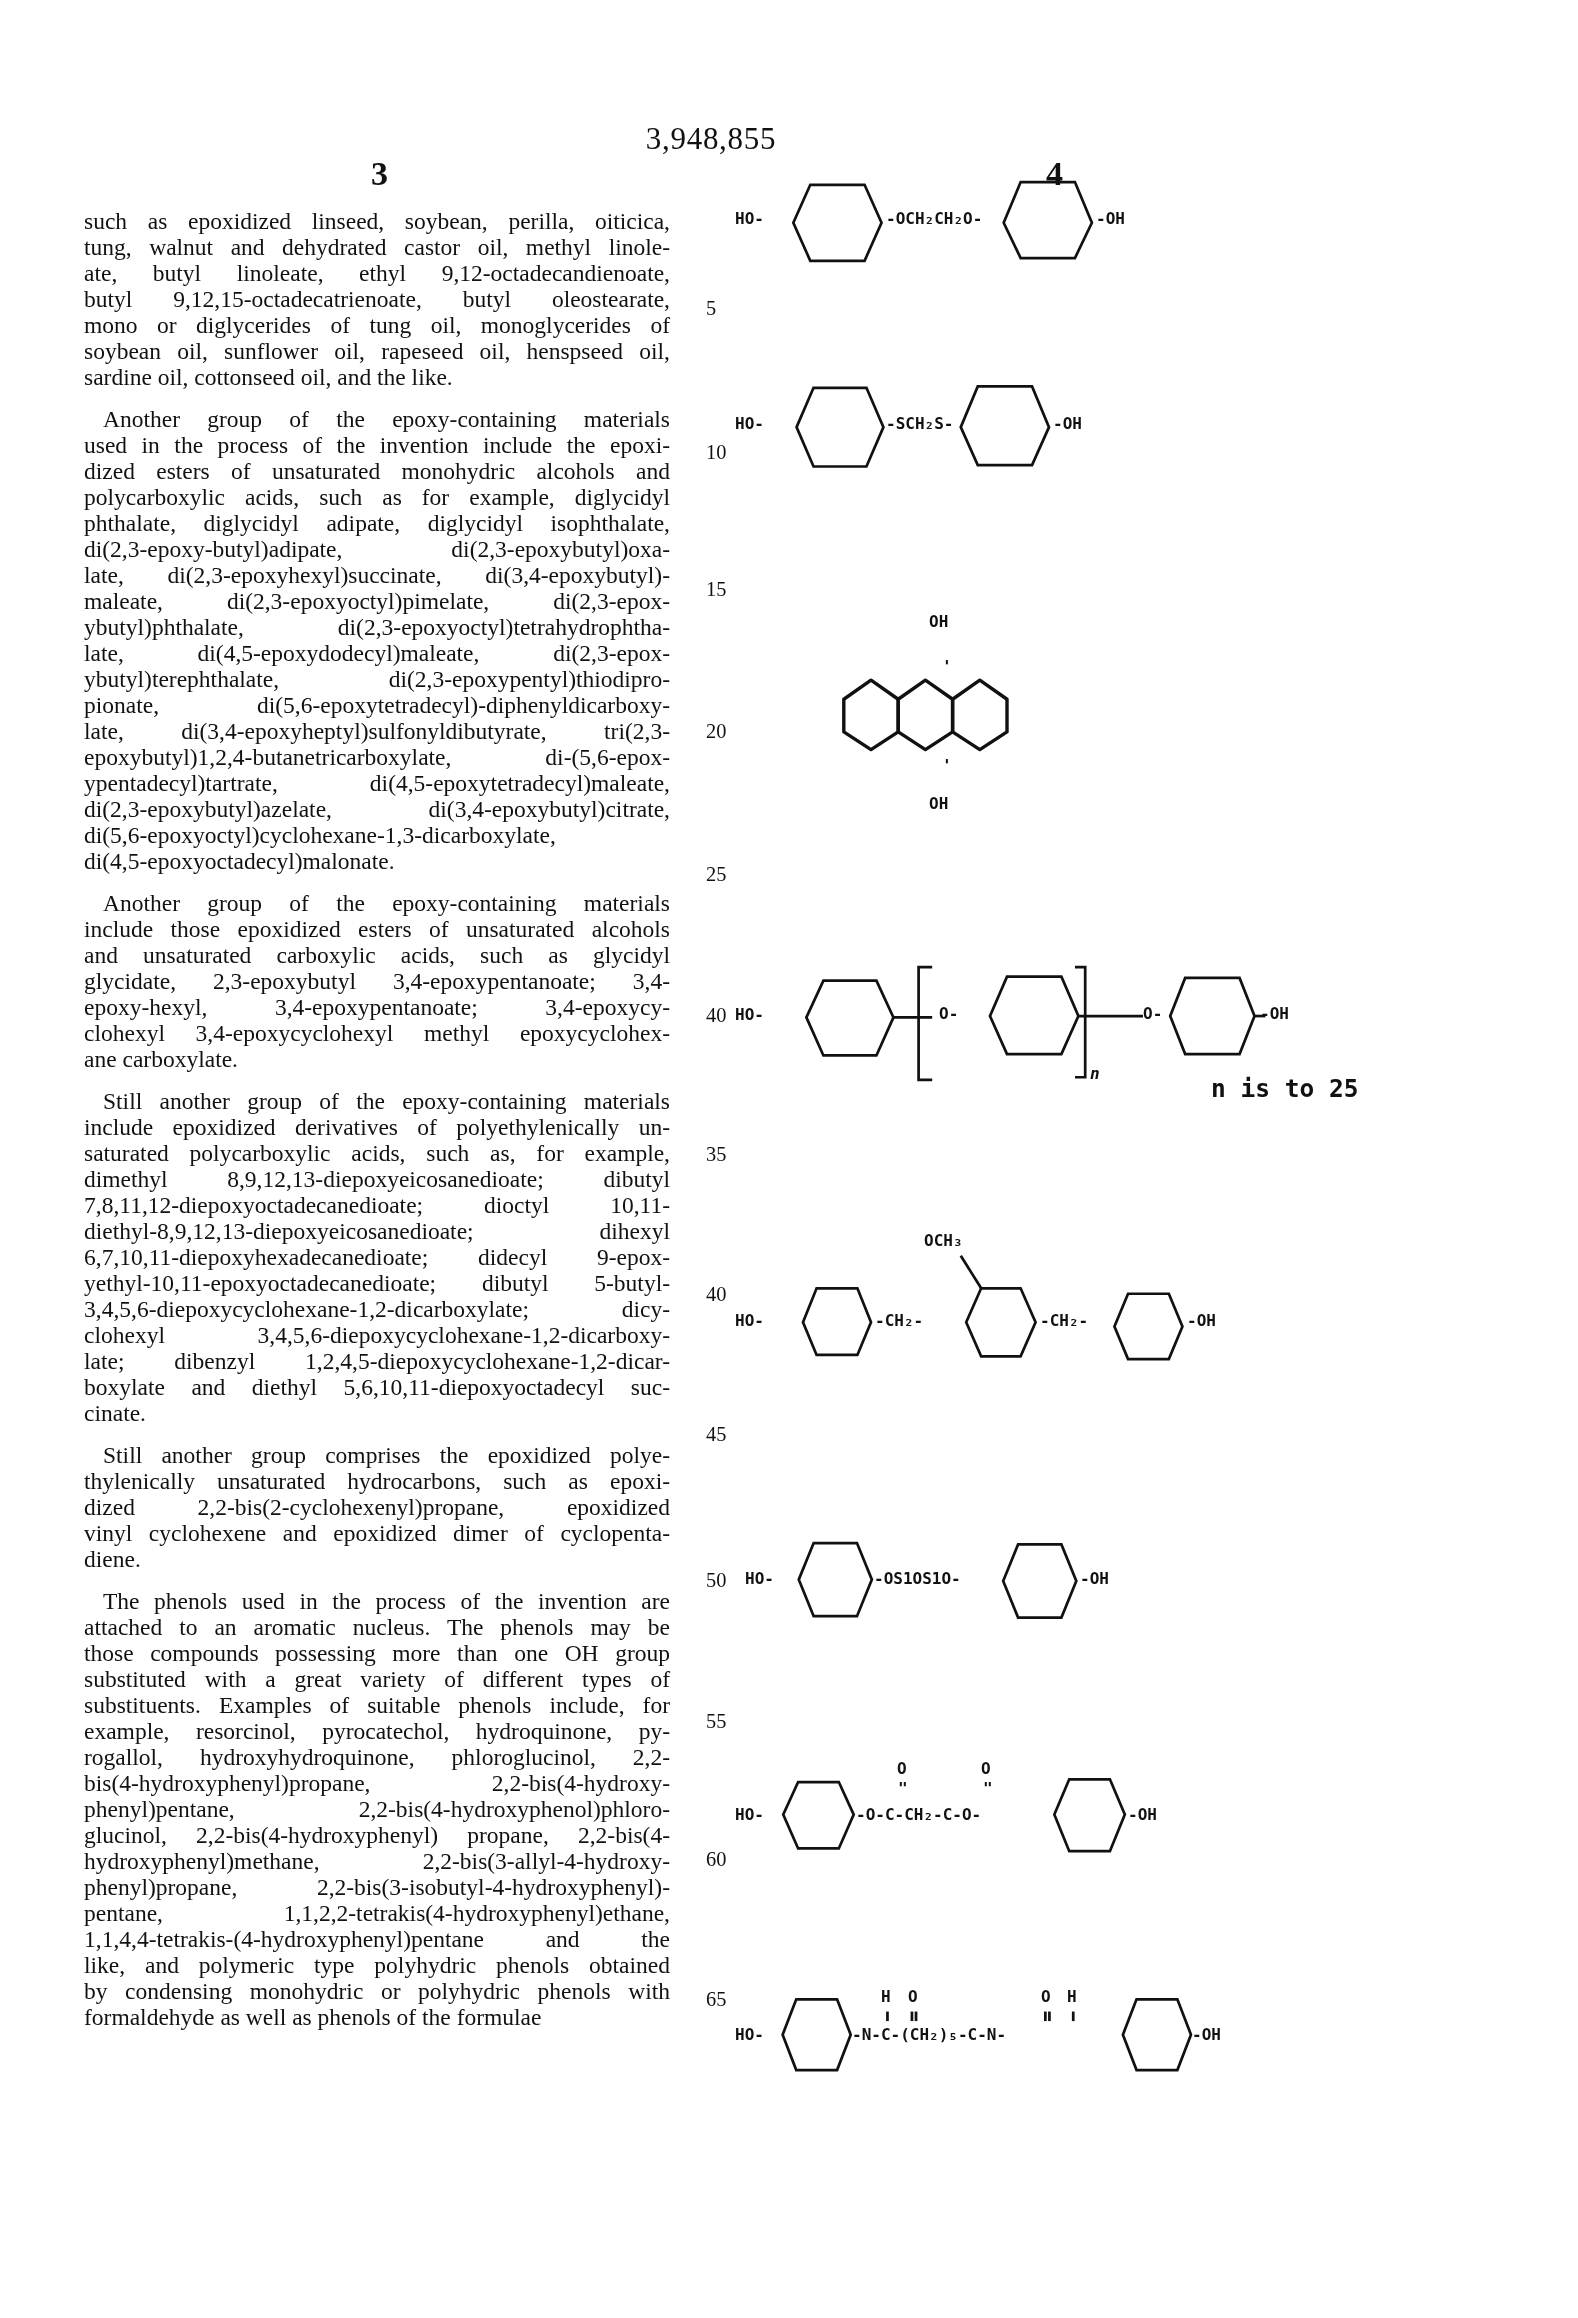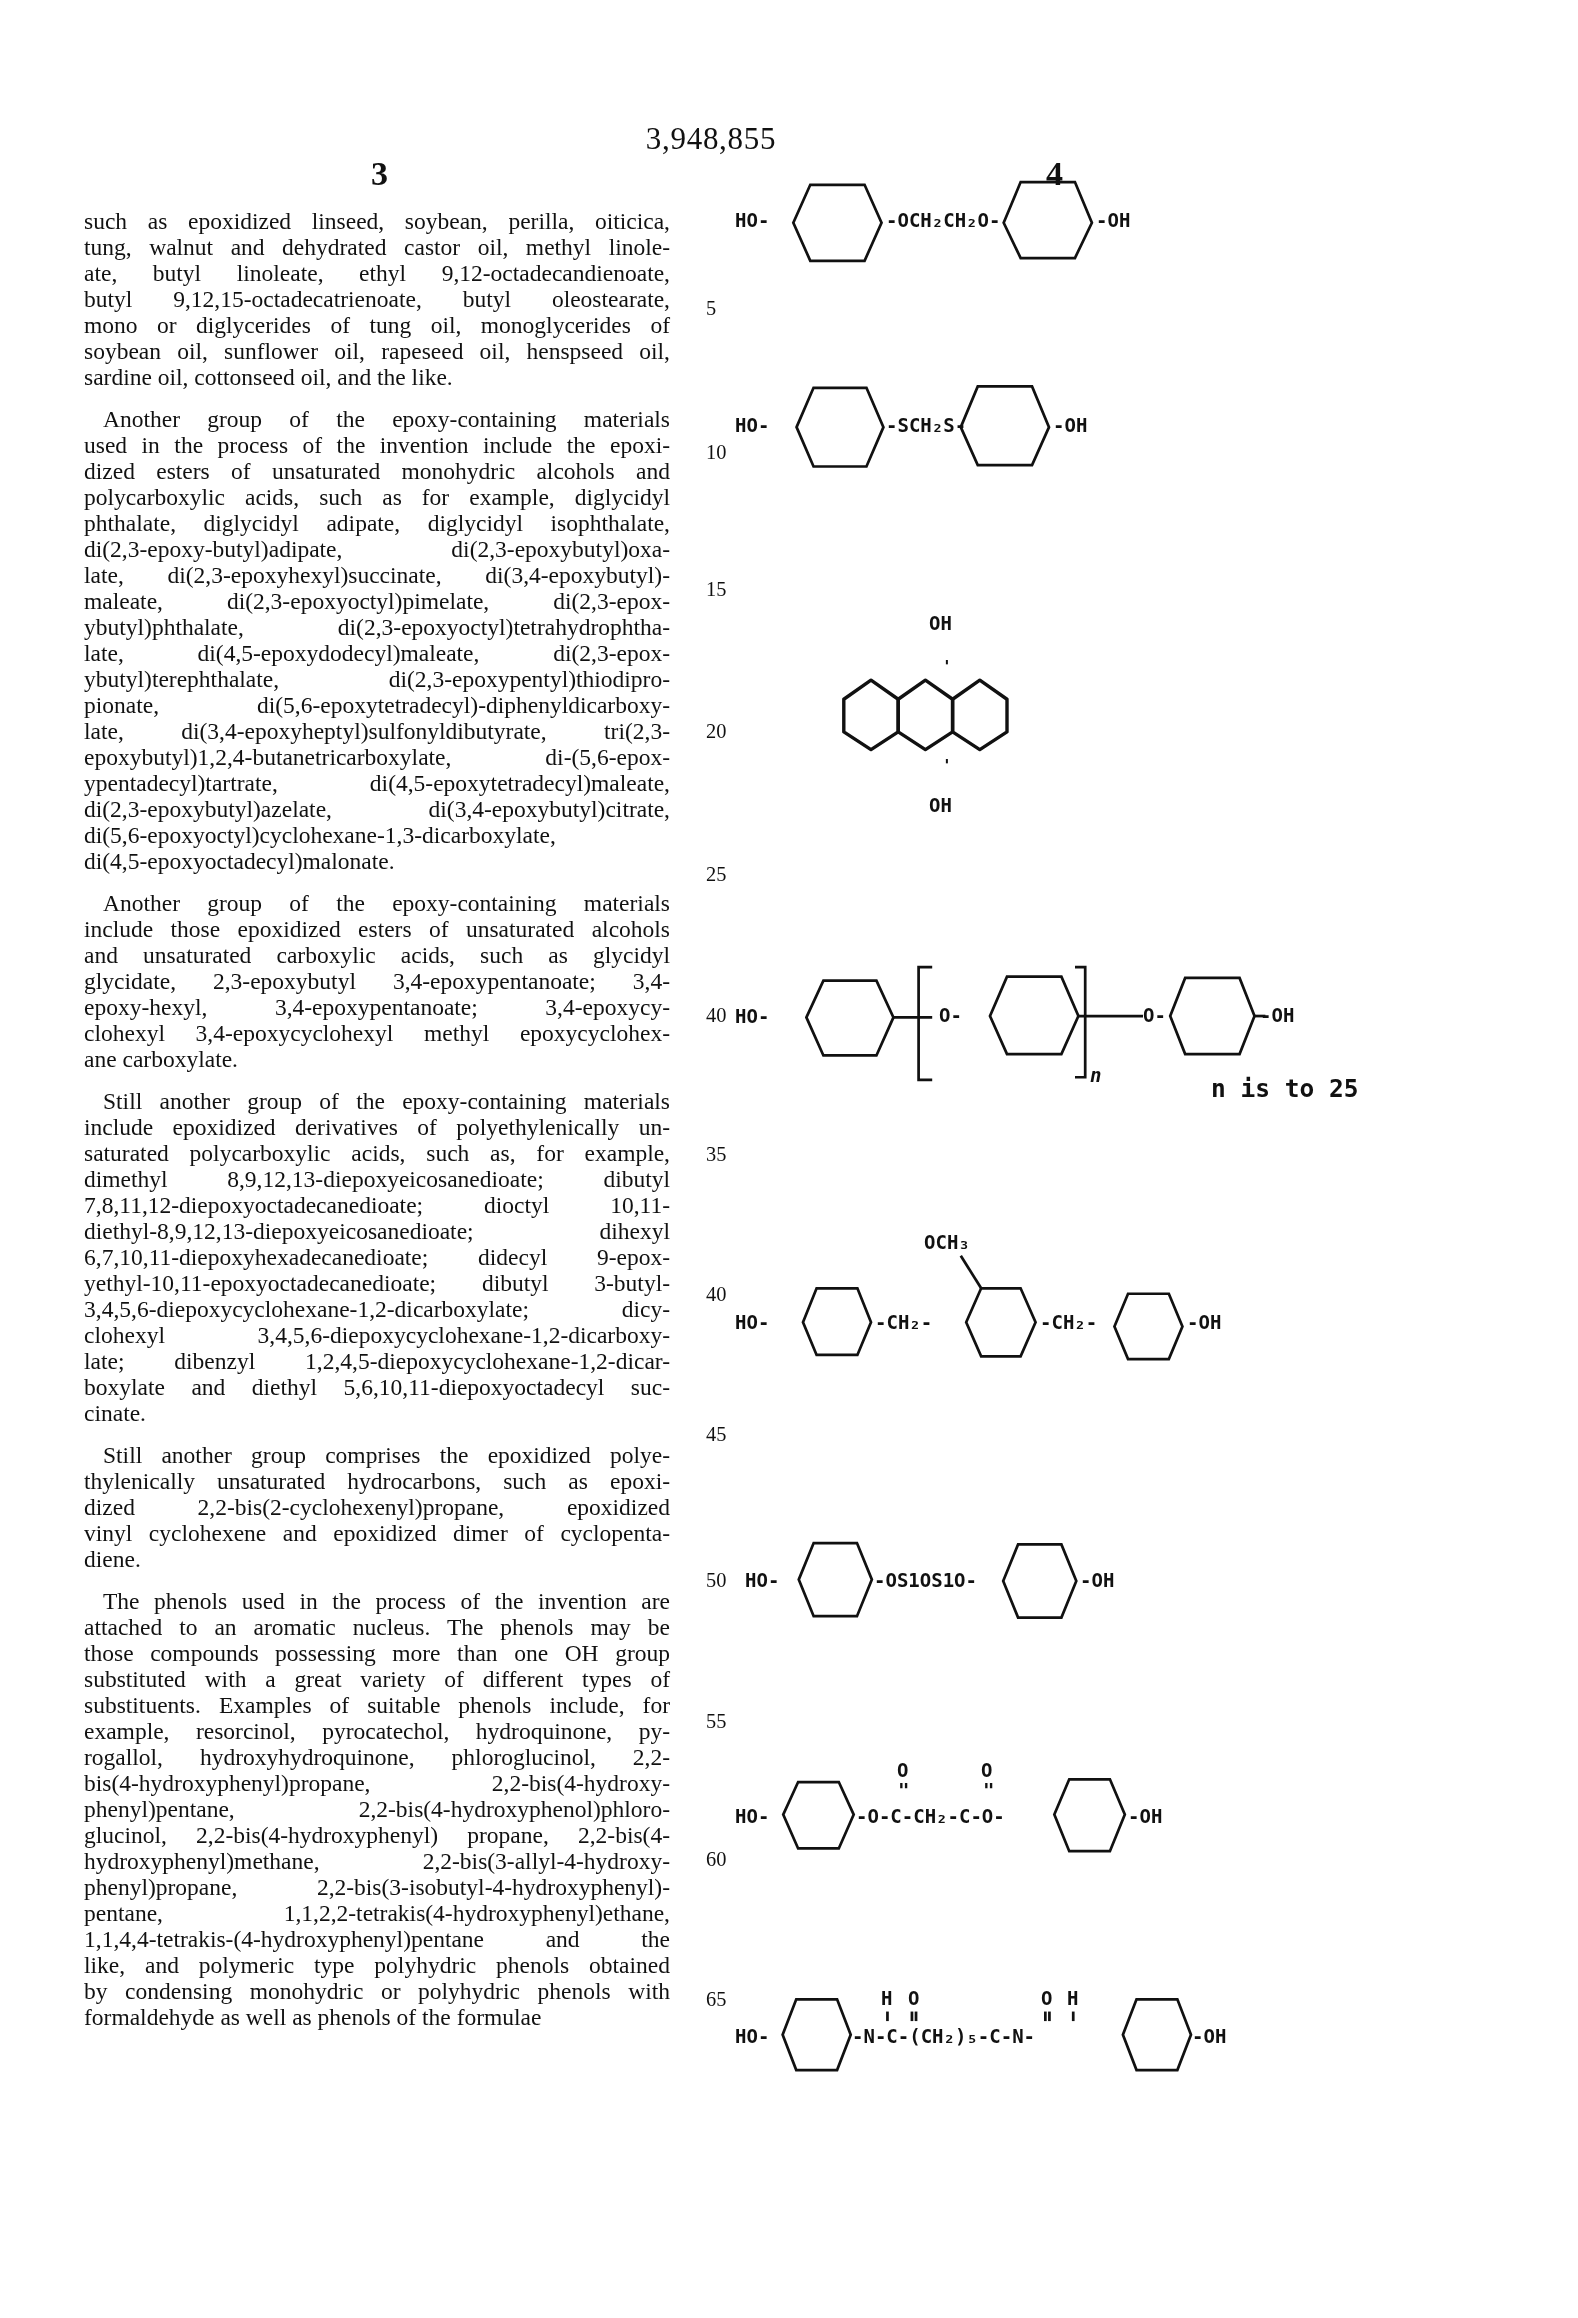--- a/index.html
+++ b/index.html
@@ -12,21 +12,21 @@
   #col-right-num { left: 1046px; }
   #text-column { position: absolute; left: 68px; top: 192px; width: 618px; font-size: 23.5px; line-height: 26px; }
   .para { margin: 16px; text-align: justify; text-align-last: left; hyphens: none; }
   .para .line { display: block; text-align: justify; text-align-last: justify; white-space: nowrap; }
   .para .line.last { text-align-last: left; }
   .para.indent .line:first-child { text-indent: 19px; }
   #line-numbers { position: absolute; left: 0; top: 0; }
   .lnum { position: absolute; left: 706px; font-size: 20.4px; }
   .struct { position: absolute; }
   .struct svg { overflow: visible; }
-  .chem-label { position: absolute; font-size: 19px; white-space: nowrap; }
+  .chem-label { position: absolute; font-size: 16px; white-space: nowrap; }
   #n-note { position: absolute; left: 1211px; top: 1074px; font-size: 24.5px; }
 </style>
 </head>
 <body>
 
 <div id="patent-number" class="serif">3,948,855</div>
 <div id="col-left-num" class="col-num serif">3</div>
 <div id="col-right-num" class="col-num serif">4</div>
 
 <div id="text-column" class="serif">
@@ -69,21 +69,21 @@
       <span class="line last">ane carboxylate.</span>
     </p>
     <p class="para indent">
       <span class="line">Still another group of the epoxy-containing materials</span>
       <span class="line">include epoxidized derivatives of polyethylenically un-</span>
       <span class="line">saturated polycarboxylic acids, such as, for example,</span>
       <span class="line">dimethyl 8,9,12,13-diepoxyeicosanedioate; dibutyl</span>
       <span class="line">7,8,11,12-diepoxyoctadecanedioate; dioctyl 10,11-</span>
       <span class="line">diethyl-8,9,12,13-diepoxyeicosanedioate; dihexyl</span>
       <span class="line">6,7,10,11-diepoxyhexadecanedioate; didecyl 9-epox-</span>
-      <span class="line">yethyl-10,11-epoxyoctadecanedioate; dibutyl 3-butyl-</span>
+      <span class="line">yethyl-10,11-epoxyoctadecanedioate; dibutyl 5-butyl-</span>
       <span class="line">3,4,5,6-diepoxycyclohexane-1,2-dicarboxylate; dicy-</span>
       <span class="line">clohexyl 3,4,5,6-diepoxycyclohexane-1,2-dicarboxy-</span>
       <span class="line">late; dibenzyl 1,2,4,5-diepoxycyclohexane-1,2-dicar-</span>
       <span class="line">boxylate and diethyl 5,6,10,11-diepoxyoctadecyl suc-</span>
       <span class="line last">cinate.</span>
     </p>
     <p class="para indent">
       <span class="line">Still another group comprises the epoxidized polye-</span>
       <span class="line">thylenically unsaturated hydrocarbons, such as epoxi-</span>
       <span class="line">dized 2,2-bis(2-cyclohexenyl)propane, epoxidized</span>

